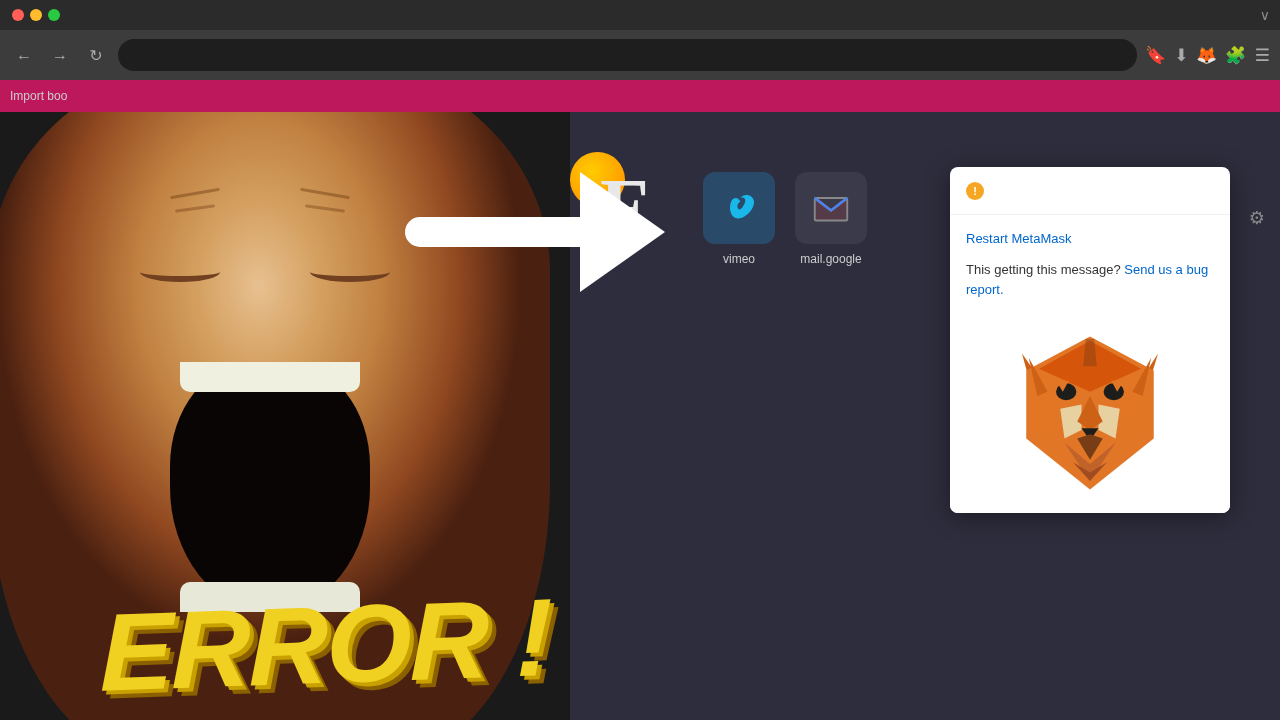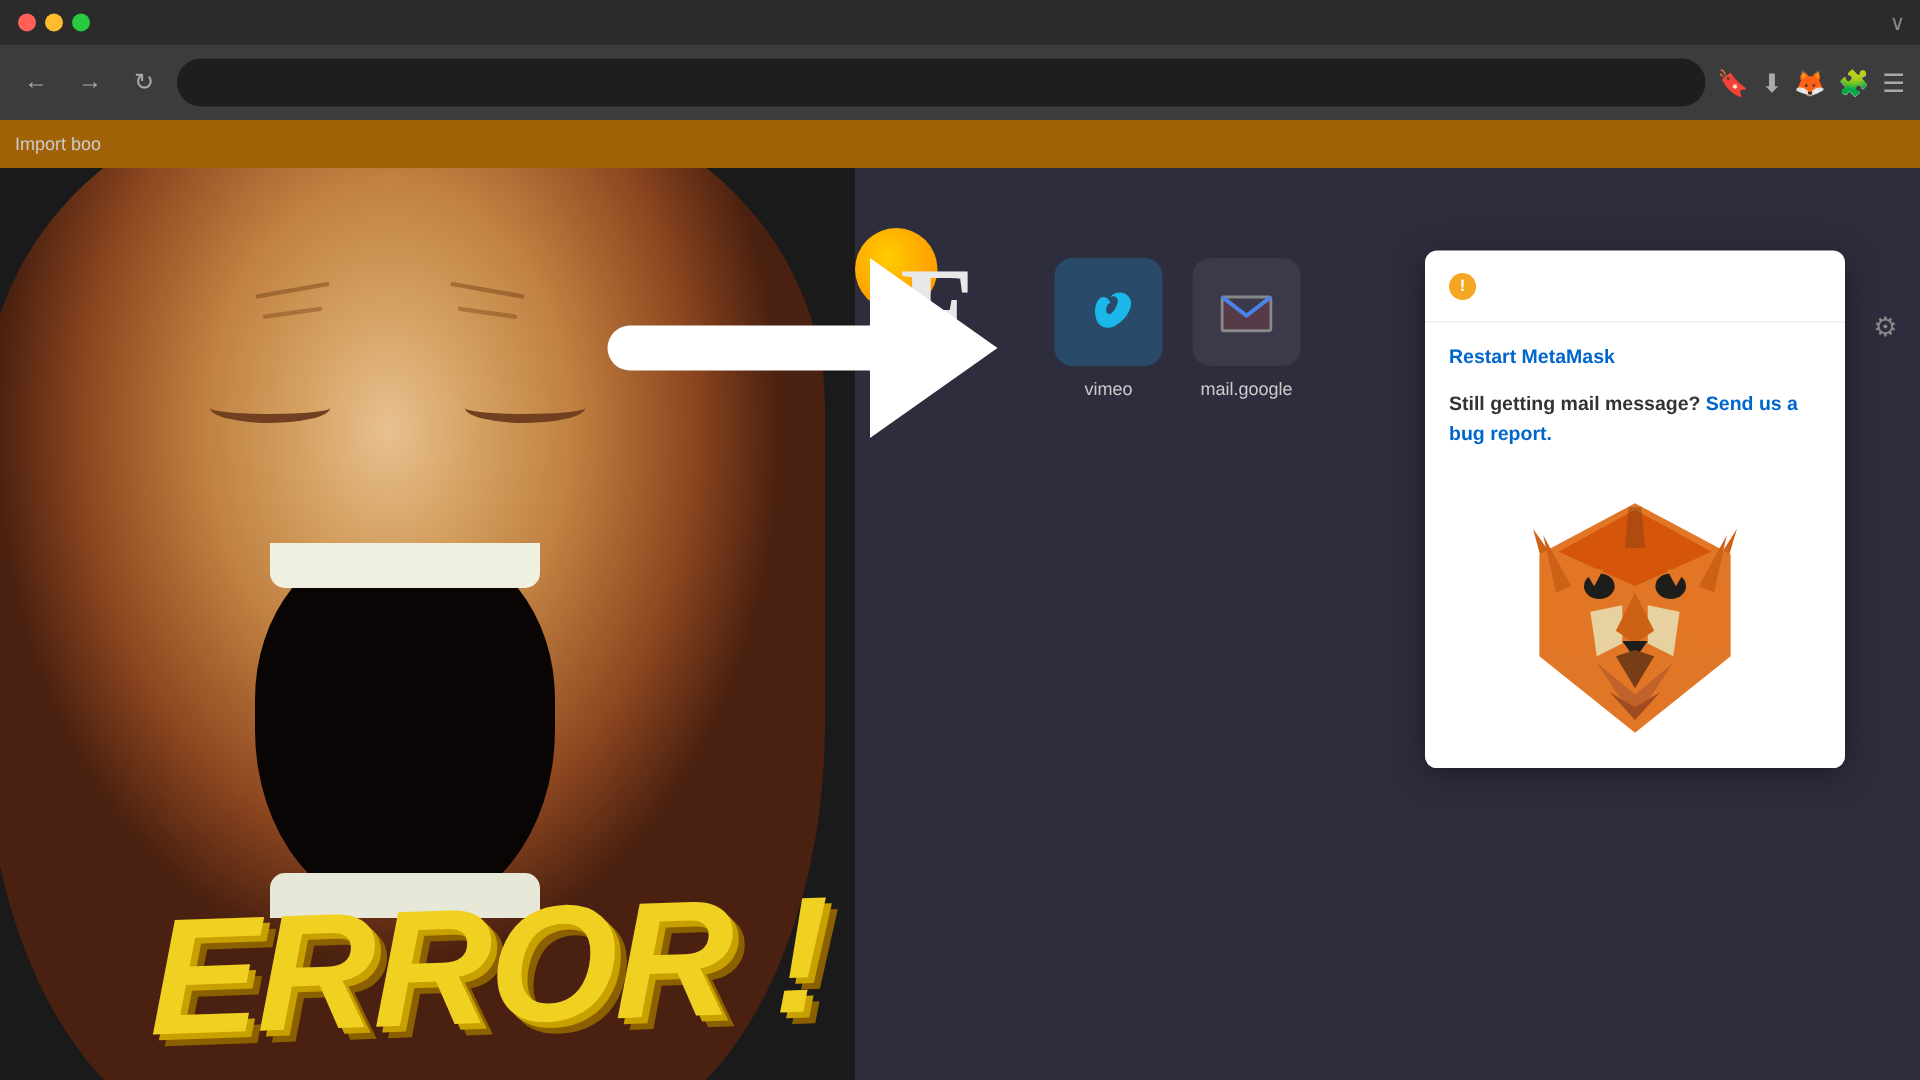--- a/index.html
+++ b/index.html
@@ -89,21 +89,21 @@
       color: #aaa;
       font-size: 18px;
     }
 
     .import-bookmarks-bar {
       position: absolute;
       top: 80px;
       left: 0;
       right: 0;
       height: 32px;
-      background: #a16207;
+      background: #be185d;
       display: flex;
       align-items: center;
       padding: 0 10px;
       z-index: 100;
     }
 
     .import-bookmarks-text {
       color: #ccc;
       font-size: 12px;
     }
@@ -219,21 +219,20 @@
     }
 
     .popup-message {
       color: #333;
       font-size: 13px;
       line-height: 1.5;
     }
 
     .popup-body {
       padding: 14px 16px;
-      font-weight: bold;
     }
 
     .restart-link {
       color: #0066cc;
       font-size: 13px;
       cursor: pointer;
       text-decoration: none;
       display: inline-block;
       margin-bottom: 14px;
     }
@@ -448,21 +447,21 @@
 
   <div class="error-text">ERROR !</div>
 
   <div class="metamask-popup">
     <div class="popup-header">
       <div class="warning-icon">!</div>
     </div>
     <div class="popup-body">
       <a class="restart-link">Restart MetaMask</a>
       <div class="still-getting">
-        <span>Still getting mail message?</span>
+        <span>This getting this message?</span>
         <span class="bug-link">Send us a bug report.</span>
       </div>
     </div>
 
     <div class="metamask-fox">
       <svg class="fox-svg" viewBox="0 0 200 200" xmlns="http://www.w3.org/2000/svg">
 
         <polygon points="20,30 55,80 35,85" fill="#cd6116"></polygon>
 
         <polygon points="180,30 165,80 145,85" fill="#cd6116"></polygon>

